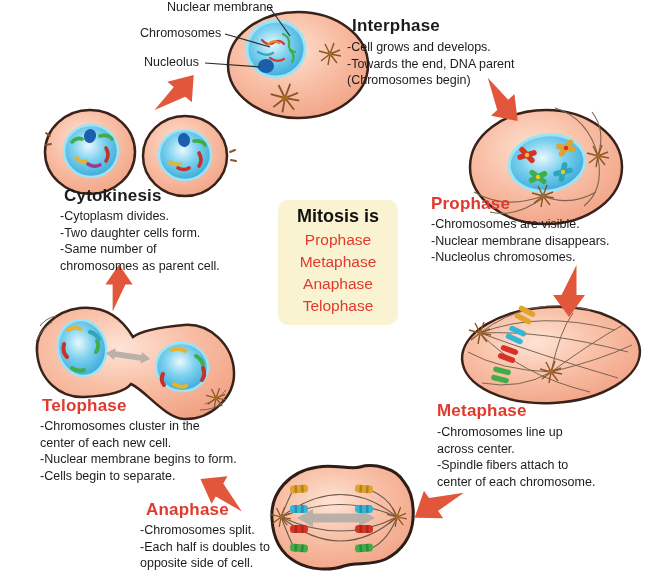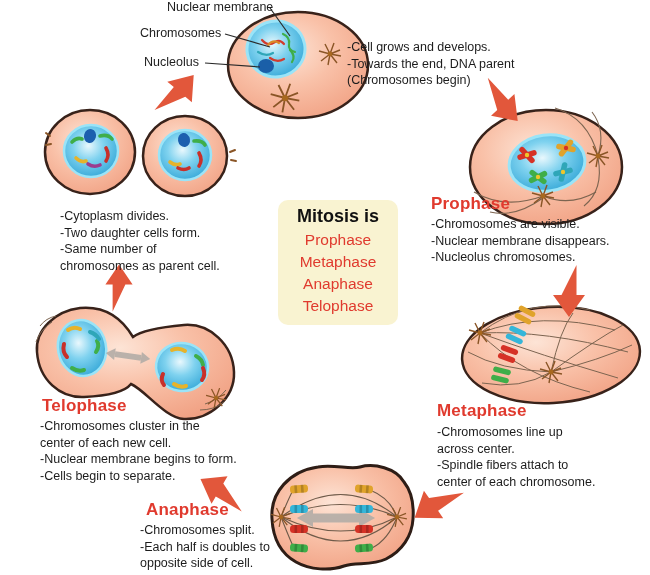--- a/index.html
+++ b/index.html
@@ -220,20 +220,21 @@
     <use href="#bigArrow" transform="translate(437,502) rotate(235) scale(1.05)"></use>
     <use href="#bigArrow" transform="translate(223,492) rotate(-60)"></use>
     <use href="#bigArrow" transform="translate(119,288) scale(0.85,0.9)"></use>
   </g>
 </svg>
 
   <div class="abs callout" style="left:167px;top:0px;">Nuclear membrane</div>
   <div class="abs callout" style="left:140px;top:26px;">Chromosomes</div>
   <div class="abs callout" style="left:144px;top:55px;">Nucleolus</div>
 
+  <div class="abs stage-title" style="left:352px;top:16px;">Interphase</div>
   <div class="abs stage-lines" style="left:347px;top:39px;">
     <div>-Cell grows and develops.</div>
     <div>-Towards the end, DNA parent</div>
     <div>(Chromosomes begin)</div>
   </div>
 
   <div class="abs stage-title red" style="left:431px;top:194px;">Prophase</div>
   <div class="abs stage-lines" style="left:431px;top:216px;">
     <div>-Chromosomes are visible.</div>
     <div>-Nuclear membrane disappears.</div>
@@ -256,20 +257,21 @@
   </div>
 
   <div class="abs stage-title red" style="left:42px;top:396px;">Telophase</div>
   <div class="abs stage-lines" style="left:40px;top:418px;">
     <div>-Chromosomes cluster in the</div>
     <div>center of each new cell.</div>
     <div>-Nuclear membrane begins to form.</div>
     <div>-Cells begin to separate.</div>
   </div>
 
+  <div class="abs stage-title" style="left:64px;top:186px;">Cytokinesis</div>
   <div class="abs stage-lines" style="left:60px;top:208px;">
     <div>-Cytoplasm divides.</div>
     <div>-Two daughter cells form.</div>
     <div>-Same number of</div>
     <div>chromosomes as parent cell.</div>
   </div>
 
   <div id="center-box" class="abs" style="left:278px;top:200px;">
     <div class="title">Mitosis is</div>
     <div class="stage">Prophase</div>

